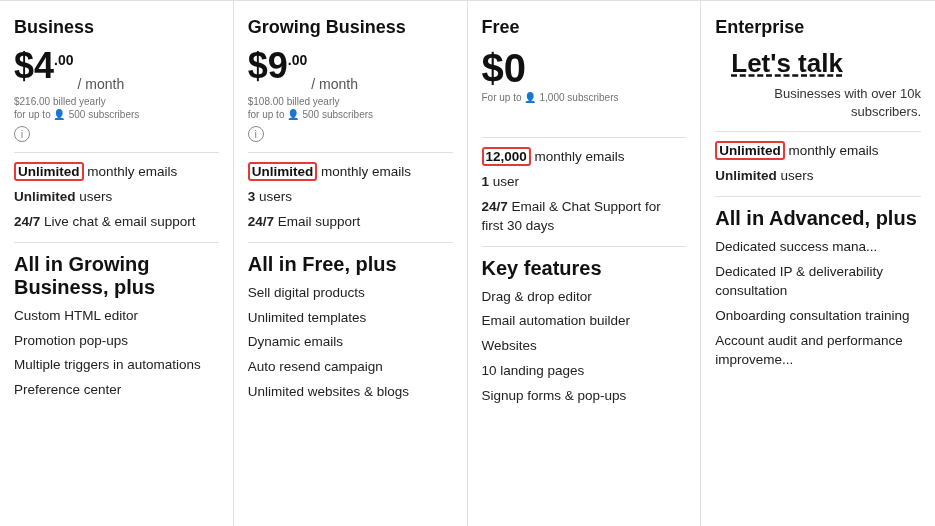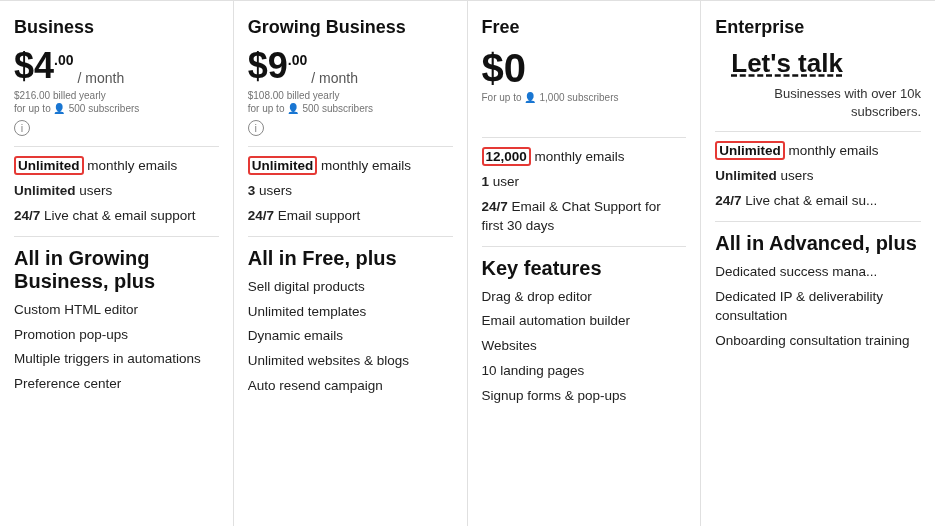--- a/index.html
+++ b/index.html
@@ -44,21 +44,21 @@
     .price-sup {
       font-size: 14px;
       font-weight: 600;
       margin-top: 4px;
       color: #111;
     }
     .price-period {
       font-size: 14px;
       color: #555;
       margin-left: 4px;
-      margin-top: 22px;
+      margin-top: 28px;
     }
     .lets-talk {
       font-size: 26px;
       font-weight: 700;
       text-decoration: underline;
       text-decoration-style: dashed;
       color: #111;
       margin-bottom: 6px;
       margin-left: 16px;
     }
@@ -162,22 +162,22 @@
     <div class="feature-item">
       <span class="highlight-box"><span class="highlight-text">Unlimited</span></span><span> monthly emails</span>
     </div>
     <div class="feature-item"><span class="bold">3</span> users</div>
     <div class="feature-item"><span class="bold">24/7</span> Email support</div>
     <hr class="divider">
     <div class="section-header">All in Free, plus</div>
     <div class="feature-item">Sell digital products</div>
     <div class="feature-item">Unlimited templates</div>
     <div class="feature-item">Dynamic emails</div>
+    <div class="feature-item">Auto resend campaign</div>
     <div class="feature-item">Unlimited websites &amp; blogs</div>
-    <div class="feature-item">Auto resend campaign</div>
   </div>
 
   <div class="plan-col">
     <div class="plan-name">Free</div>
     <div class="price-row">
       <span class="price-dollar" style="font-size:40px;">$0</span>
     </div>
     <div class="billed-info">For up to 👤 1,000 subscribers</div>
     <div style="height:22px;"></div>
     <hr class="divider">
@@ -197,21 +197,21 @@
 
   <div class="plan-col">
     <div class="plan-name">Enterprise</div>
     <div class="lets-talk">Let's talk</div>
     <div class="enterprise-desc">Businesses with over 10k subscribers.</div>
     <hr class="divider">
     <div class="feature-item">
       <span class="highlight-box"><span class="highlight-text">Unlimited</span></span><span> monthly emails</span>
     </div>
     <div class="feature-item"><span class="bold">Unlimited</span> users</div>
-    <div class="feature-item"><span class="bold">24/7</span> Live chat &amp; email su...</div>
     <hr class="divider">
     <div class="section-header">All in Advanced, plus</div>
     <div class="feature-item">Dedicated success mana...</div>
     <div class="feature-item">Dedicated IP &amp; deliverability consultation</div>
     <div class="feature-item">Onboarding consultation training</div>
+    <div class="feature-item">Account audit and performance improveme...</div>
   </div>
 
 </div>
 
 </body></html>

